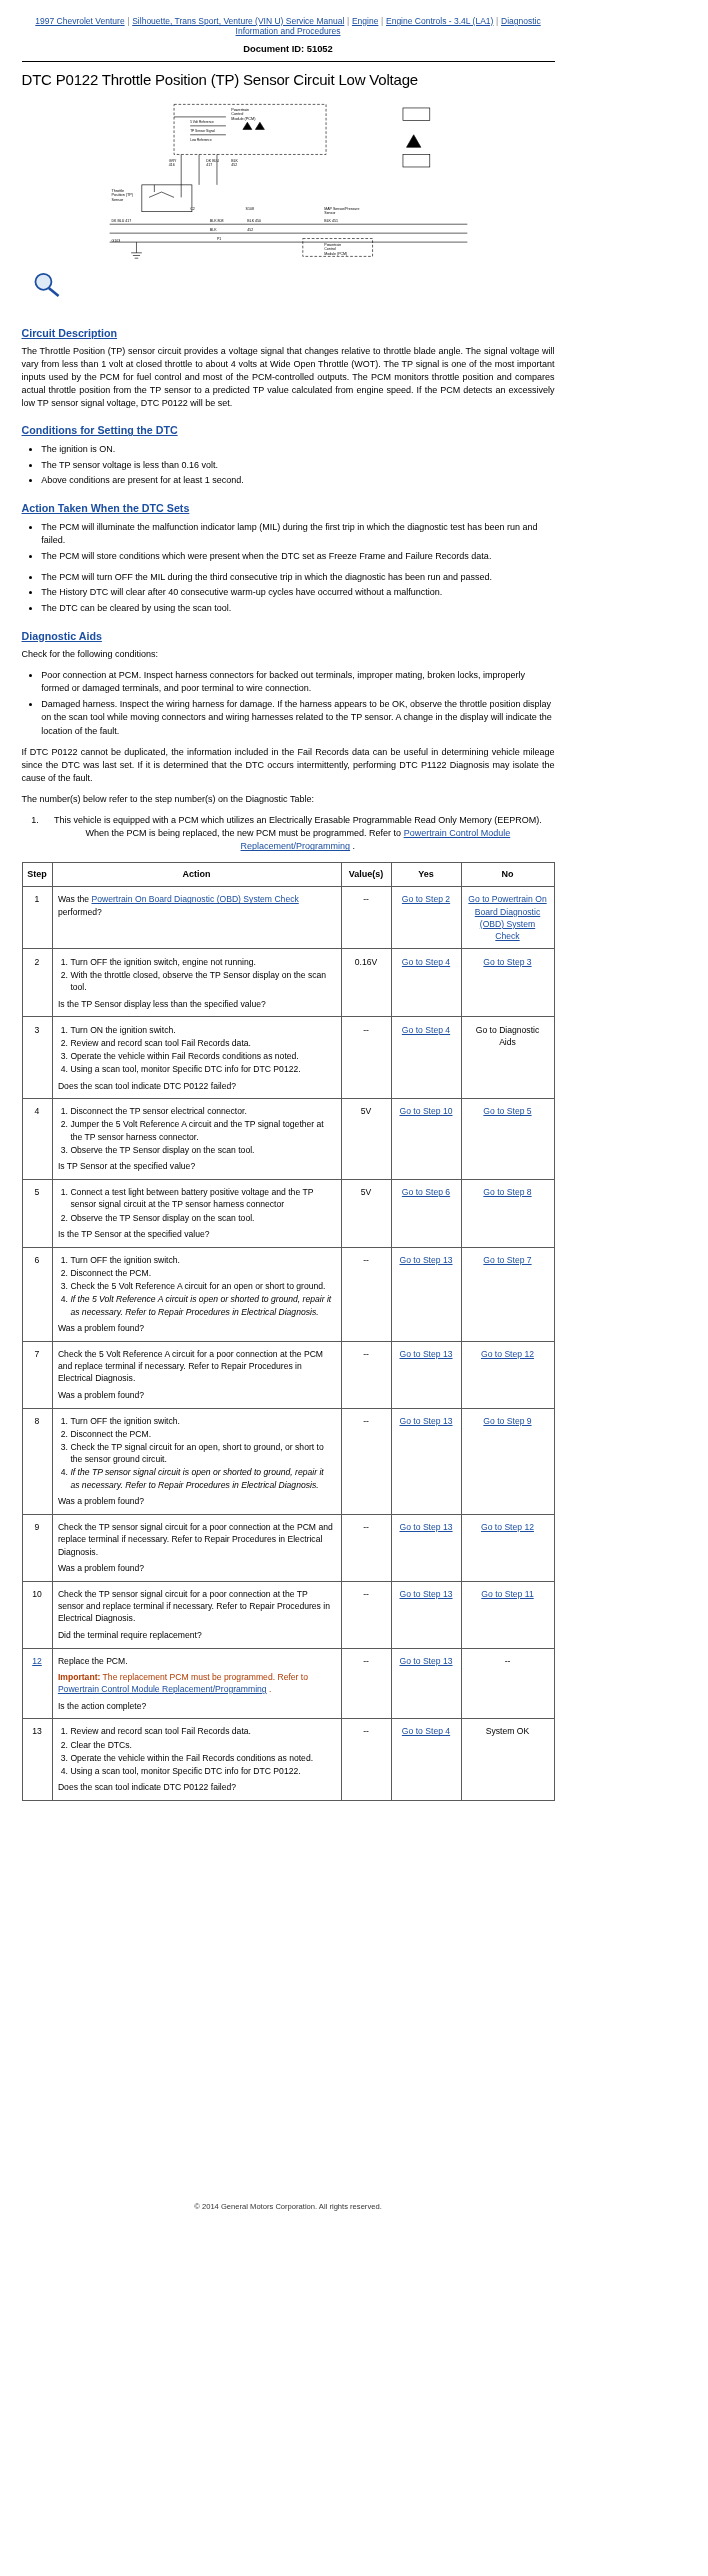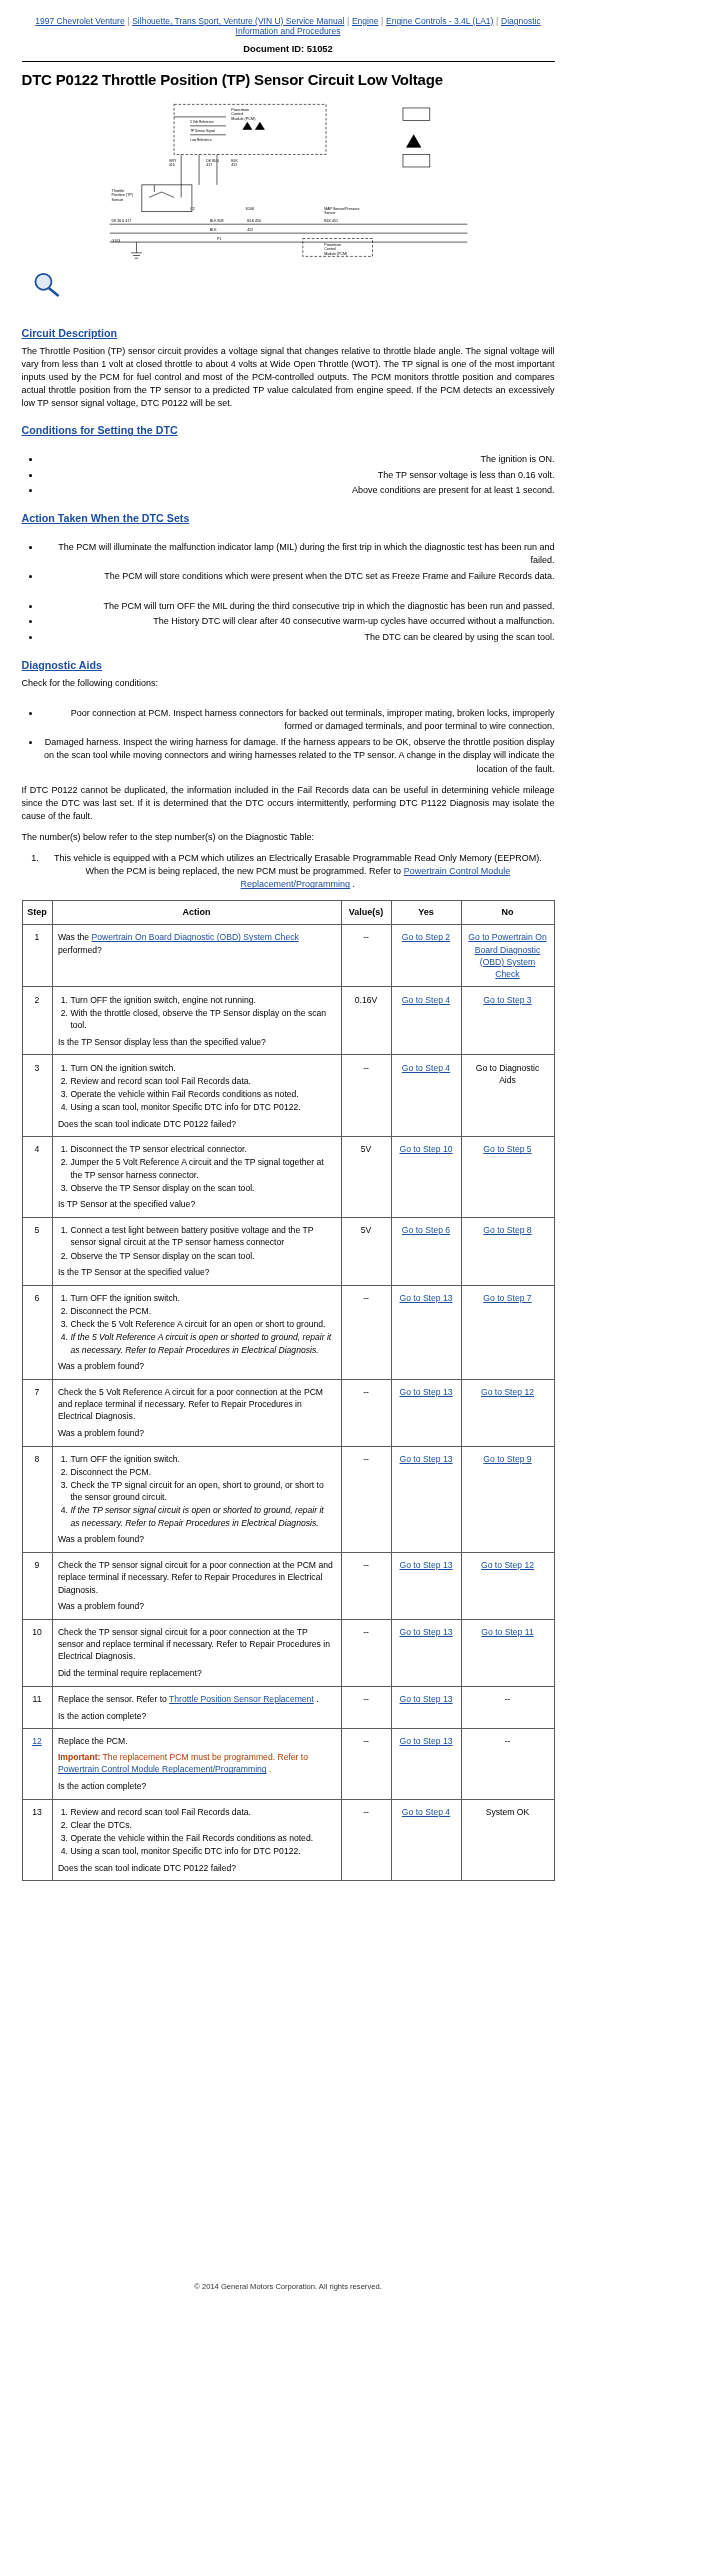--- a/index.html
+++ b/index.html
@@ -37,21 +37,21 @@
     padding: 3.6px 0 5.4px 0;
   }
   .rule {
     border: none;
     border-top: 0.9px solid #000;
     margin: 1.8px 0 9px 0;
   }
   
   h1.doc-title {
     font-size: 15px;
-    font-weight: bold;
+    font-weight: normal;
     margin: 5.4px 0 10.7px 0;
     letter-spacing: -0.2px;
   }
   
   .diagram-wrap {
     width: 100%;
     display: flex;
     justify-content: center;
     margin: 3.6px 0 5.4px 0;
   }
@@ -74,23 +74,22 @@
     text-decoration: underline;
     margin: 14.3px 0 6.3px 0;
   }
   p.body {
     margin: 0 0 8px 0;
     font-size: 9px;
     line-height: 1.45;
     text-align: justify;
   }
   ul.bullets {
-    margin: 17px 0 8px 0;
+    margin: 7px 0 8px 0;
     padding-left: 19.7px;
-    text-align: right;
   }
   ul.bullets li {
     font-size: 9px;
     line-height: 1.5;
     margin-bottom: 1.8px;
   }
   ol.nums {
     margin: 0 0 8px 0;
     padding-left: 19.7px;
     text-align: center;
@@ -446,30 +445,20 @@
         <td class="step">10</td>
         <td class="action">
           <p>Check the TP sensor signal circuit for a poor connection at the TP sensor and replace terminal if necessary. Refer to Repair Procedures in Electrical Diagnosis.</p>
           <p class="q last">Did the terminal require replacement?</p>
         </td>
         <td class="value">--</td>
         <td class="yes"><a class="link" href="#">Go to Step 13</a></td>
         <td class="no"><a class="link" href="#">Go to Step 11</a></td>
       </tr>
 
-      <tr>
-        <td class="step">11</td>
-        <td class="action">
-          <p><span>Replace the sensor. Refer to </span><a class="link" href="#">Throttle Position Sensor Replacement</a><span> .</span></p>
-          <p class="q last">Is the action complete?</p>
-        </td>
-        <td class="value">--</td>
-        <td class="yes"><a class="link" href="#">Go to Step 13</a></td>
-        <td class="no">--</td>
-      </tr>
 
       <tr>
         <td class="step"><a class="link" href="#">12</a></td>
         <td class="action">
           <p>Replace the PCM.</p>
           <p><span class="imp">Important:</span><span class="imp-txt"> The replacement PCM must be programmed. Refer to </span><a class="link" href="#">Powertrain Control Module Replacement/Programming</a><span class="imp-txt"> .</span></p>
           <p class="q last">Is the action complete?</p>
         </td>
         <td class="value">--</td>
         <td class="yes"><a class="link" href="#">Go to Step 13</a></td>

